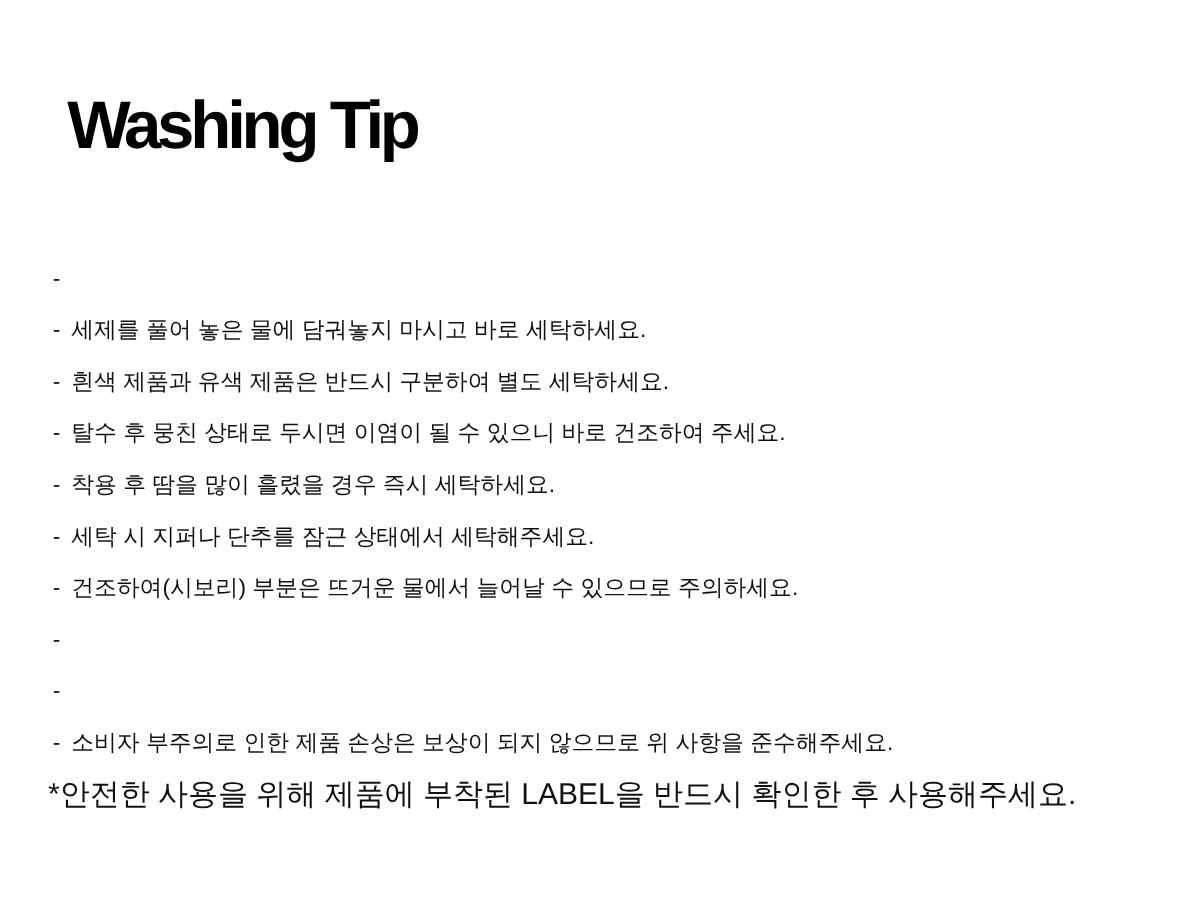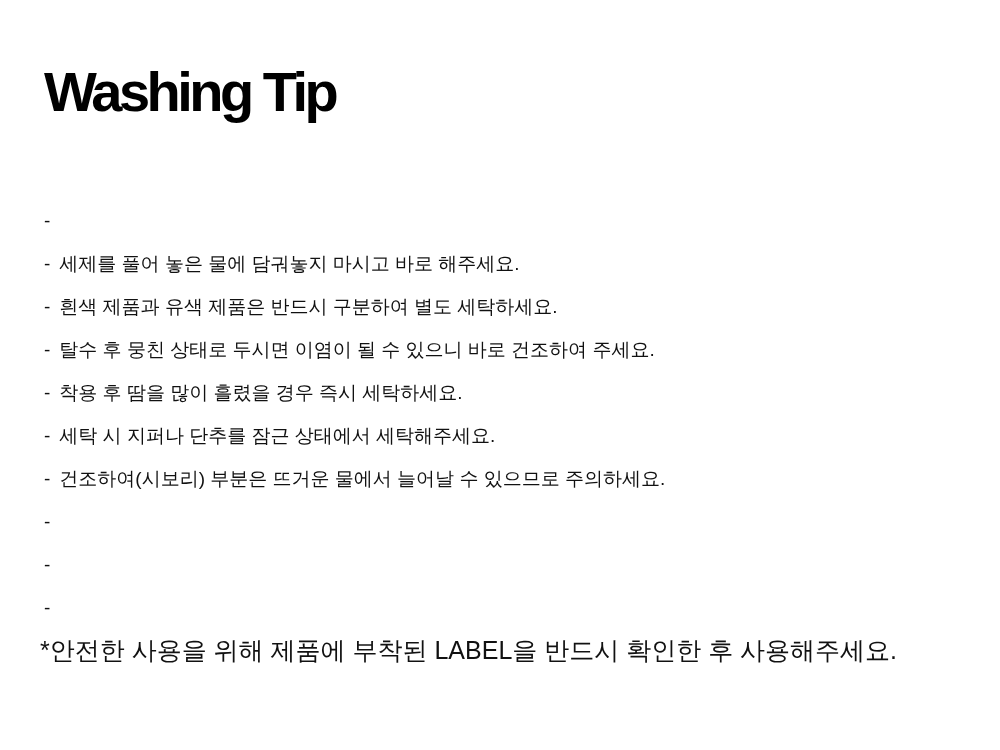--- a/index.html
+++ b/index.html
@@ -13,21 +13,21 @@
     overflow: hidden;
     font-family: "Liberation Sans", "DejaVu Sans", sans-serif;
   }
   .page {
     box-sizing: border-box;
     width: 1000px;
     height: 750px;
     padding: 64px 30px 0 44px;
   }
   .title {
-    margin: 0;
+    margin: 12px;
     font-size: 56px;
     font-weight: 700;
     letter-spacing: -3.5px;
     line-height: 1;
     color: #000000;
     font-family: "Liberation Sans", "DejaVu Sans", sans-serif;
   }
   .tips {
     margin-top: 79px;
   }
@@ -64,21 +64,21 @@
   <h1 class="title">Washing Tip</h1>
 
   <div class="tips">
 
     <div class="tip-row">
       <span class="bullet">-</span>
     </div>
 
     <div class="tip-row">
       <span class="bullet">-</span>
-      <span class="tip-text">세제를 풀어 놓은 물에 담궈놓지 마시고 바로 해주세요.</span>
+      <span class="tip-text">세제를 풀어 놓은 물에 담궈놓지 마시고 바로 세탁하세요.</span>
     </div>
 
     <div class="tip-row">
       <span class="bullet">-</span>
       <span class="tip-text">흰색 제품과 유색 제품은 반드시 구분하여 별도 세탁하세요.</span>
     </div>
 
     <div class="tip-row">
       <span class="bullet">-</span>
       <span class="tip-text">탈수 후 뭉친 상태로 두시면 이염이 될 수 있으니 바로 건조하여 주세요.</span>
@@ -102,18 +102,19 @@
     <div class="tip-row">
       <span class="bullet">-</span>
     </div>
 
     <div class="tip-row">
       <span class="bullet">-</span>
     </div>
 
     <div class="tip-row">
       <span class="bullet">-</span>
+      <span class="tip-text">소비자 부주의로 인한 제품 손상은 보상이 되지 않으므로 위 사항을 준수해주세요.</span>
     </div>
 
     <div class="footnote-row">*안전한 사용을 위해 제품에 부착된 LABEL을 반드시 확인한 후 사용해주세요.</div>
 
   </div>
 </div>
 
 </body></html>

